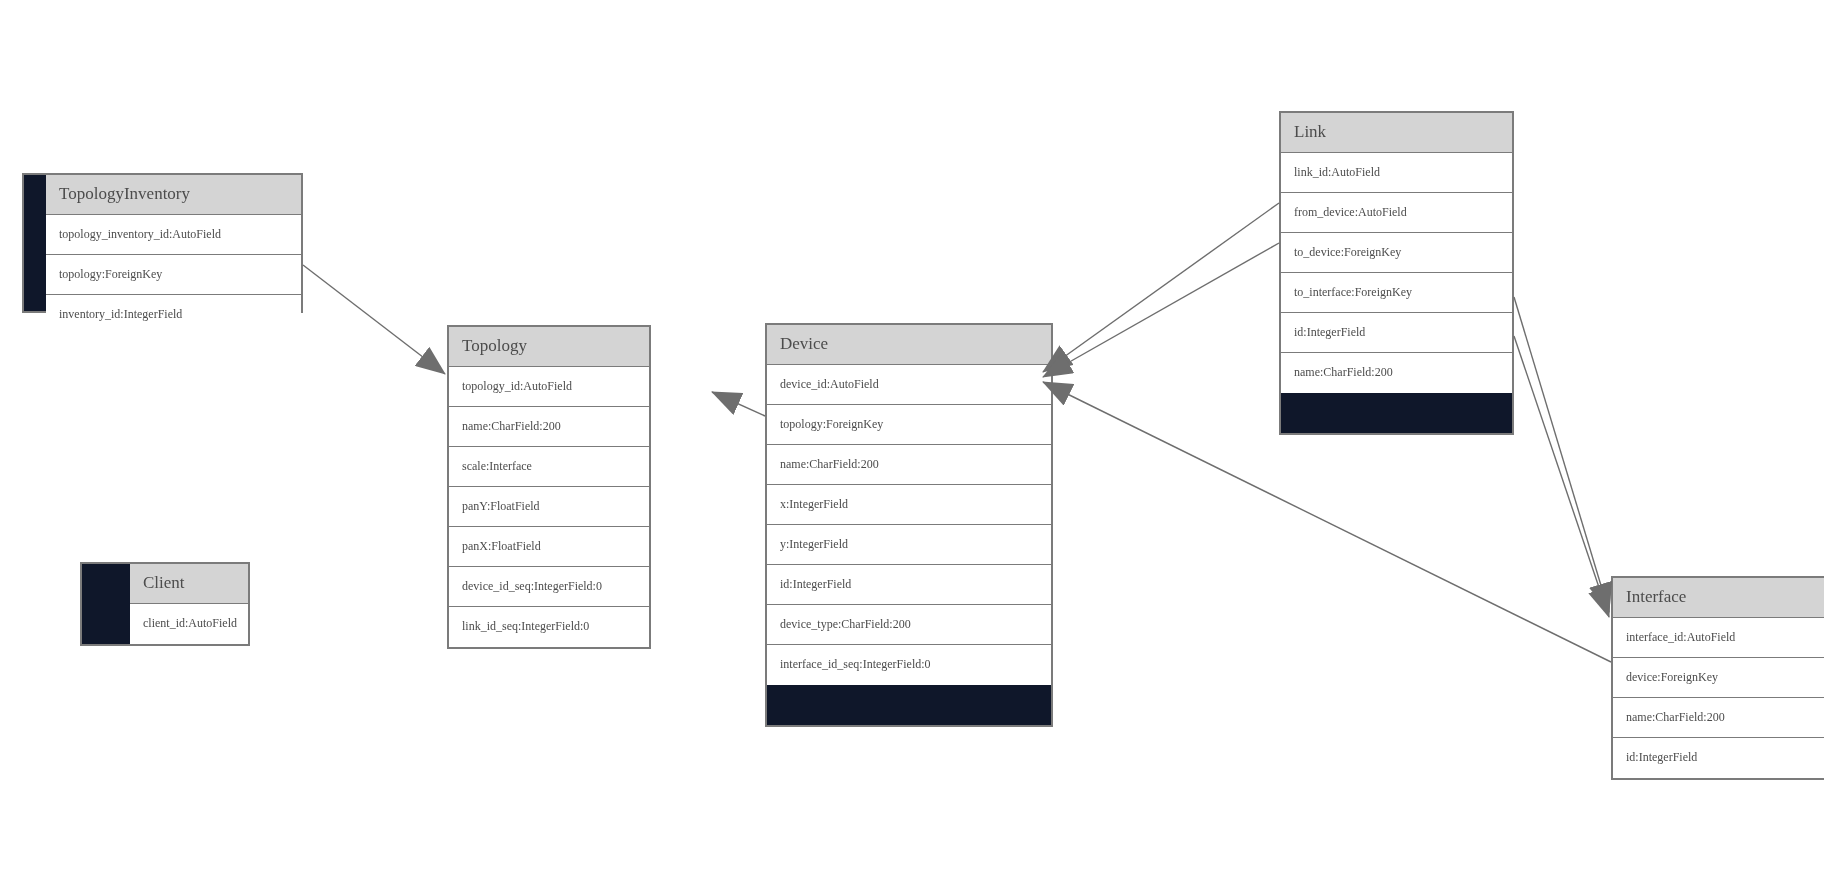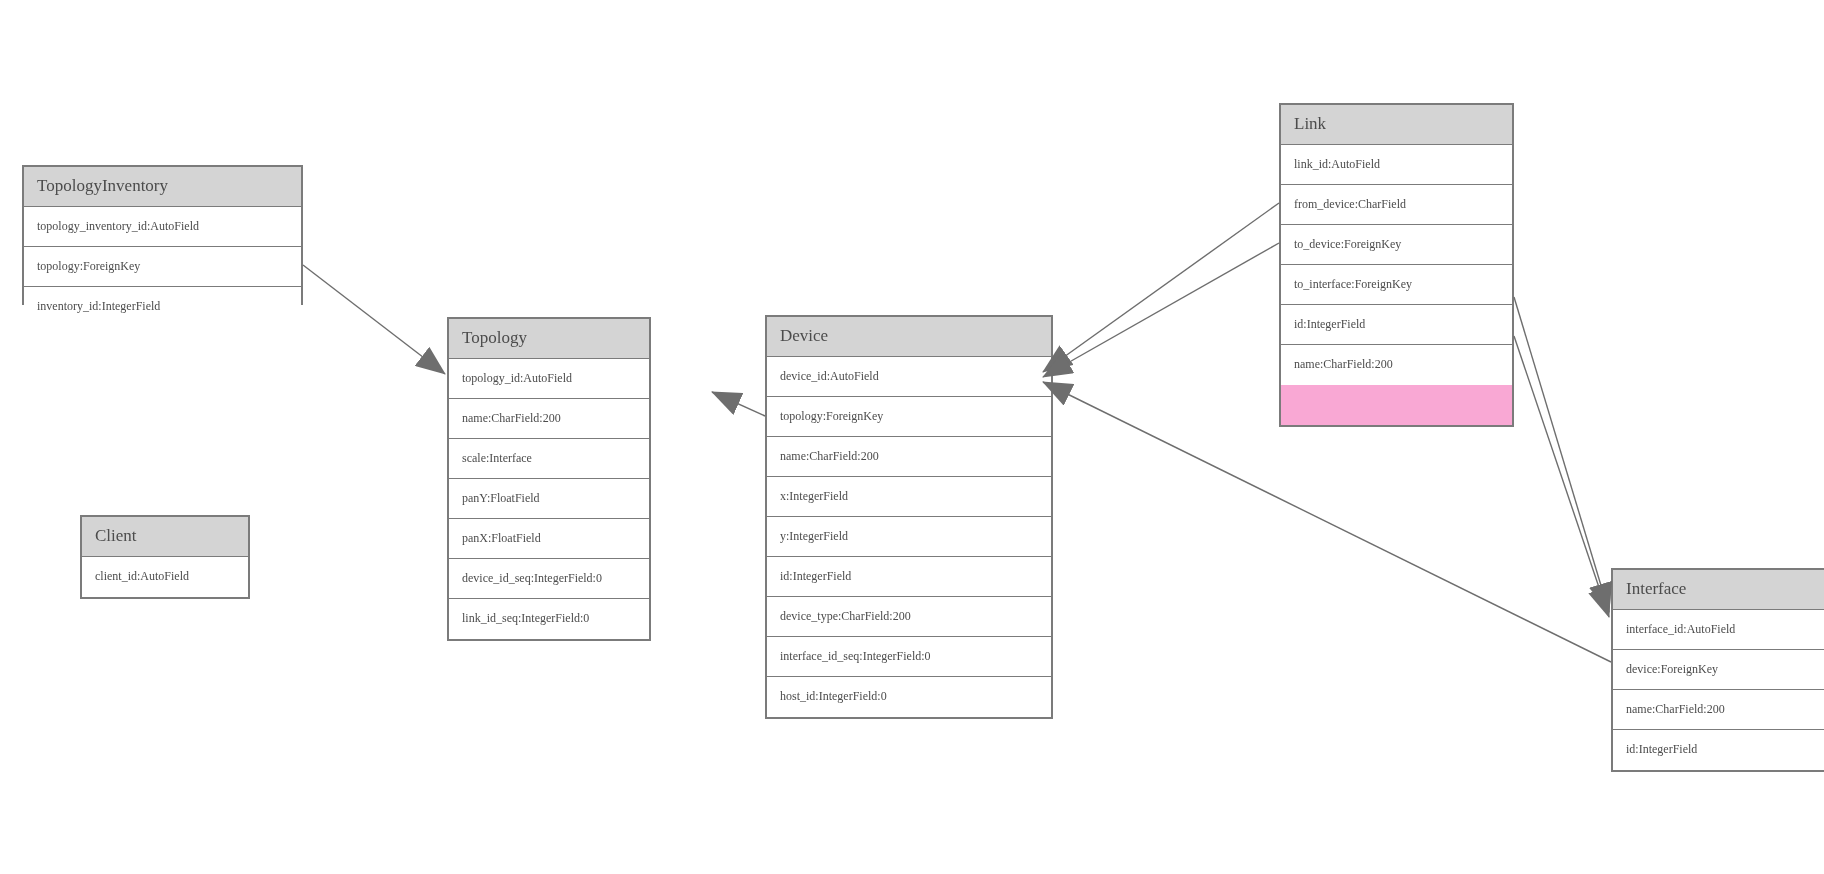--- a/index.html
+++ b/index.html
@@ -20,23 +20,24 @@
     left: 0;
     top: 0;
     width: 1824px;
     height: 874px;
     pointer-events: none;
     z-index: 2;
   }
   .entity {
     position: absolute;
     box-sizing: border-box;
-    background: #f9a8d4;
+    background: #0f172a;
     border: 2px solid #7b7b7b;
     z-index: 1;
+    margin-top: 8px;
   }
   .entity-header {
     box-sizing: border-box;
     height: 40px;
     line-height: 38px;
     padding-left: 13px;
     background: #d4d4d4;
     color: #4c4c4c;
     font-size: 17px;
     border-bottom: 1px solid #7b7b7b;
@@ -77,56 +78,55 @@
 
   <line class="relation-line" x1="303" y1="265" x2="445" y2="374" marker-end="url(#arrowhead)"></line>
       <line class="relation-line" x1="765" y1="416" x2="712" y2="392" marker-end="url(#arrowhead)"></line>
       <line class="relation-line" x1="1279" y1="203" x2="1043" y2="372" marker-end="url(#arrowhead)"></line>
       <line class="relation-line" x1="1279" y1="243" x2="1043" y2="377" marker-end="url(#arrowhead)"></line>
       <line class="relation-line" x1="1611" y1="662" x2="1043" y2="382" marker-end="url(#arrowhead)"></line>
       <line class="relation-line" x1="1514" y1="297" x2="1609" y2="612" marker-end="url(#arrowhead)"></line>
       <line class="relation-line" x1="1514" y1="336" x2="1609" y2="617" marker-end="url(#arrowhead)"></line>
     </svg>
 
-<div class="entity" style="left: 22px; top: 165px; width: 281px; height: 140px;">
+<div class="entity" style="left: 22px; top: 165px; width: 281px; height: 140px; padding-left: 22px;">
       <div class="entity-header">TopologyInventory</div>
       <div class="entity-row">topology_inventory_id:AutoField</div>
       <div class="entity-row">topology:ForeignKey</div>
       <div class="entity-row">inventory_id:IntegerField</div>
     </div>
     <div class="entity" style="left: 447px; top: 317px; width: 204px; height: 324px;">
       <div class="entity-header">Topology</div>
       <div class="entity-row">topology_id:AutoField</div>
       <div class="entity-row">name:CharField:200</div>
       <div class="entity-row">scale:Interface</div>
       <div class="entity-row">panY:FloatField</div>
       <div class="entity-row">panX:FloatField</div>
       <div class="entity-row">device_id_seq:IntegerField:0</div>
       <div class="entity-row">link_id_seq:IntegerField:0</div>
     </div>
-    <div class="entity" style="left: 80px; top: 515px; width: 170px; height: 84px;">
+    <div class="entity" style="left: 80px; top: 554px; width: 170px; height: 84px; padding-left: 48px;">
       <div class="entity-header">Client</div>
       <div class="entity-row">client_id:AutoField</div>
     </div>
     <div class="entity" style="left: 765px; top: 315px; width: 288px; height: 404px;">
       <div class="entity-header">Device</div>
       <div class="entity-row">device_id:AutoField</div>
       <div class="entity-row">topology:ForeignKey</div>
       <div class="entity-row">name:CharField:200</div>
       <div class="entity-row">x:IntegerField</div>
       <div class="entity-row">y:IntegerField</div>
       <div class="entity-row">id:IntegerField</div>
       <div class="entity-row">device_type:CharField:200</div>
       <div class="entity-row">interface_id_seq:IntegerField:0</div>
-      <div class="entity-row">host_id:IntegerField:0</div>
     </div>
     <div class="entity" style="left: 1279px; top: 103px; width: 235px; height: 324px;">
       <div class="entity-header">Link</div>
       <div class="entity-row">link_id:AutoField</div>
-      <div class="entity-row">from_device:CharField</div>
+      <div class="entity-row">from_device:AutoField</div>
       <div class="entity-row">to_device:ForeignKey</div>
       <div class="entity-row">to_interface:ForeignKey</div>
       <div class="entity-row">id:IntegerField</div>
       <div class="entity-row">name:CharField:200</div>
     </div>
     <div class="entity" style="left: 1611px; top: 568px; width: 227px; height: 204px;">
       <div class="entity-header">Interface</div>
       <div class="entity-row">interface_id:AutoField</div>
       <div class="entity-row">device:ForeignKey</div>
       <div class="entity-row">name:CharField:200</div>

